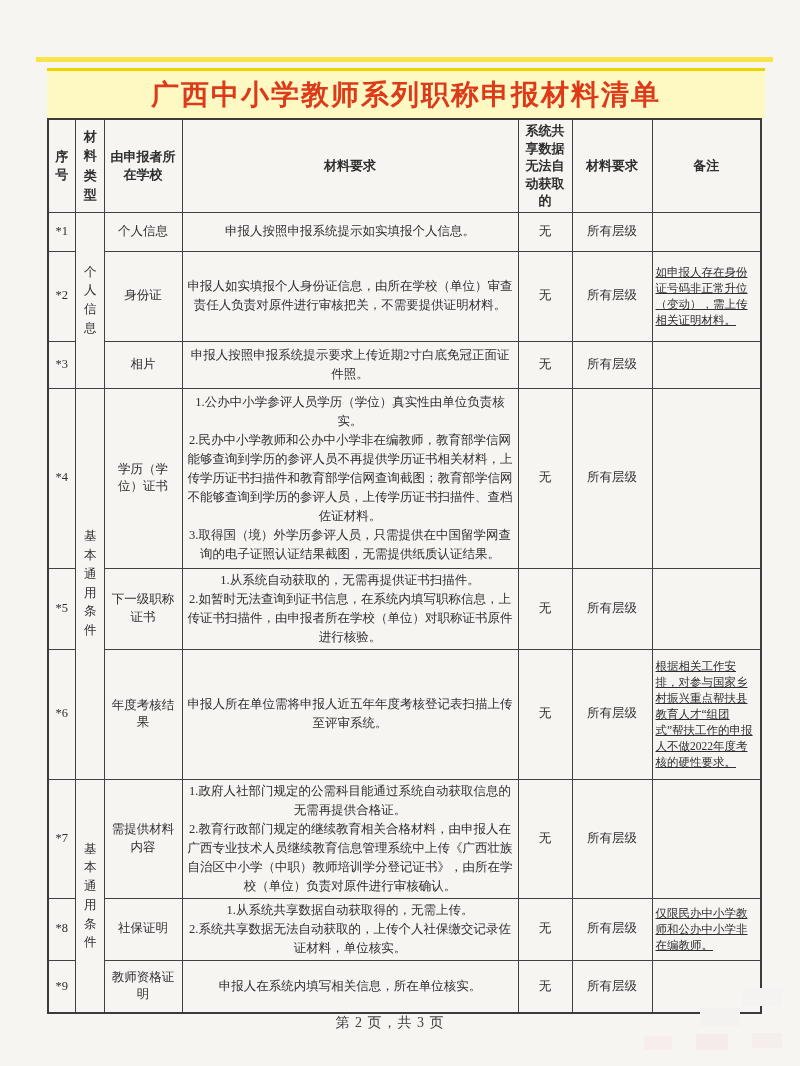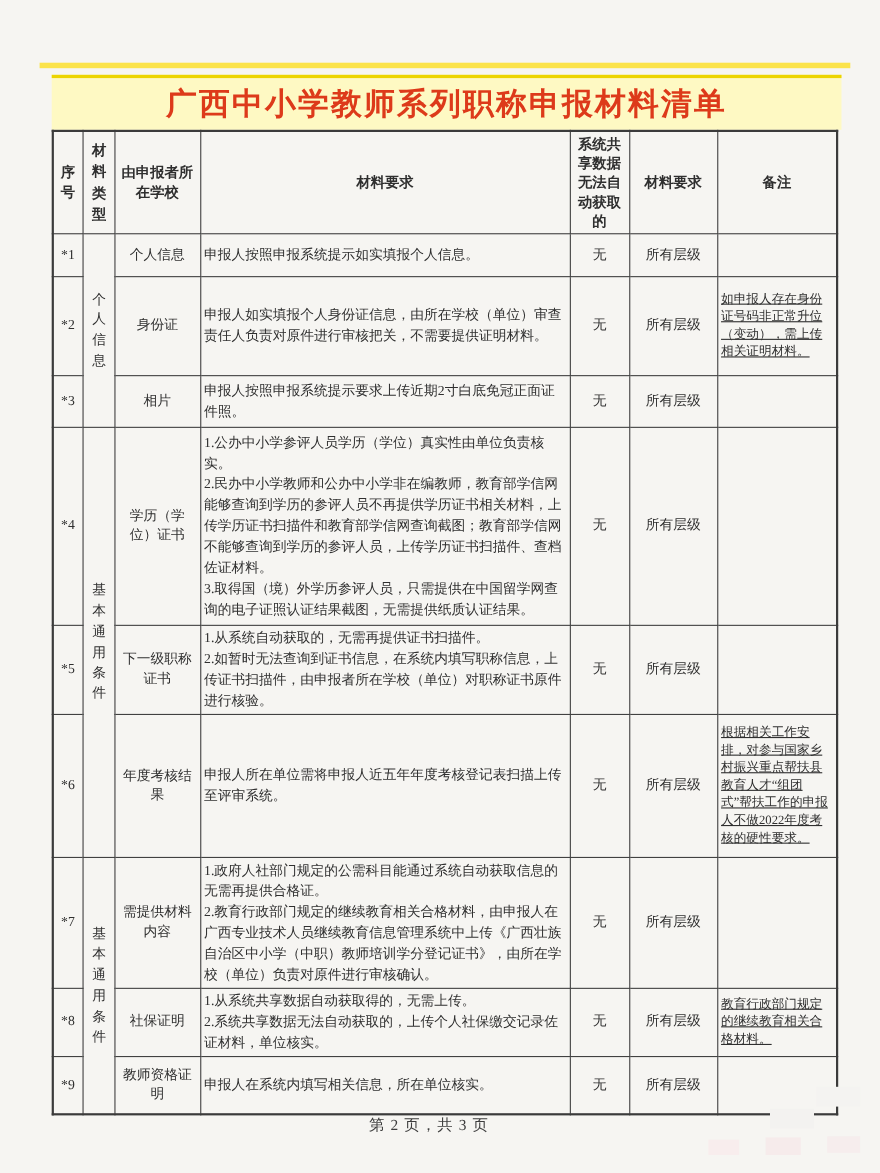--- a/index.html
+++ b/index.html
@@ -31,21 +31,21 @@
   table.doc th, table.doc td{
     border:1.5px solid #414141;
     vertical-align:middle;
     padding:2px 3px;
     box-sizing:border-box;
     overflow:hidden;
   }
   th{font-size:13px;font-weight:bold;text-align:center;line-height:1.35;}
   td{font-size:12.5px;text-align:center;line-height:1.4;}
   td.req{
-    text-align:left;padding:3px 7px;line-height:1.52;white-space:pre-line;
+    text-align:center;padding:3px 7px;line-height:1.52;white-space:pre-line;
   }
   td.note{
     text-align:left;padding:3px 5px;font-size:11.5px;line-height:1.4;text-decoration:underline;
   }
   .vtext{
     display:inline-block;width:1.1em;line-height:1.5;
     word-break:break-all;text-align:right;vertical-align:middle;
   }
   .footer{
     position:absolute;left:0;top:1014px;width:780px;text-align:center;
@@ -158,21 +158,21 @@
     <td class="note"></td>
   </tr>
 
   <tr style="height:54px">
     <td>*8</td>
     <td>社保证明</td>
     <td class="req">1.从系统共享数据自动获取得的，无需上传。
 2.系统共享数据无法自动获取的，上传个人社保缴交记录佐证材料，单位核实。</td>
     <td>无</td>
     <td>所有层级</td>
-    <td class="note">教育行政部门规定的继续教育相关合格材料。</td>
+    <td class="note">仅限民办中小学教师和公办中小学非在编教师。</td>
   </tr>
 
   <tr style="height:53px">
     <td>*9</td>
     <td>教师资格证明</td>
     <td class="req">申报人在系统内填写相关信息，所在单位核实。</td>
     <td>无</td>
     <td>所有层级</td>
     <td class="note"></td>
   </tr>

